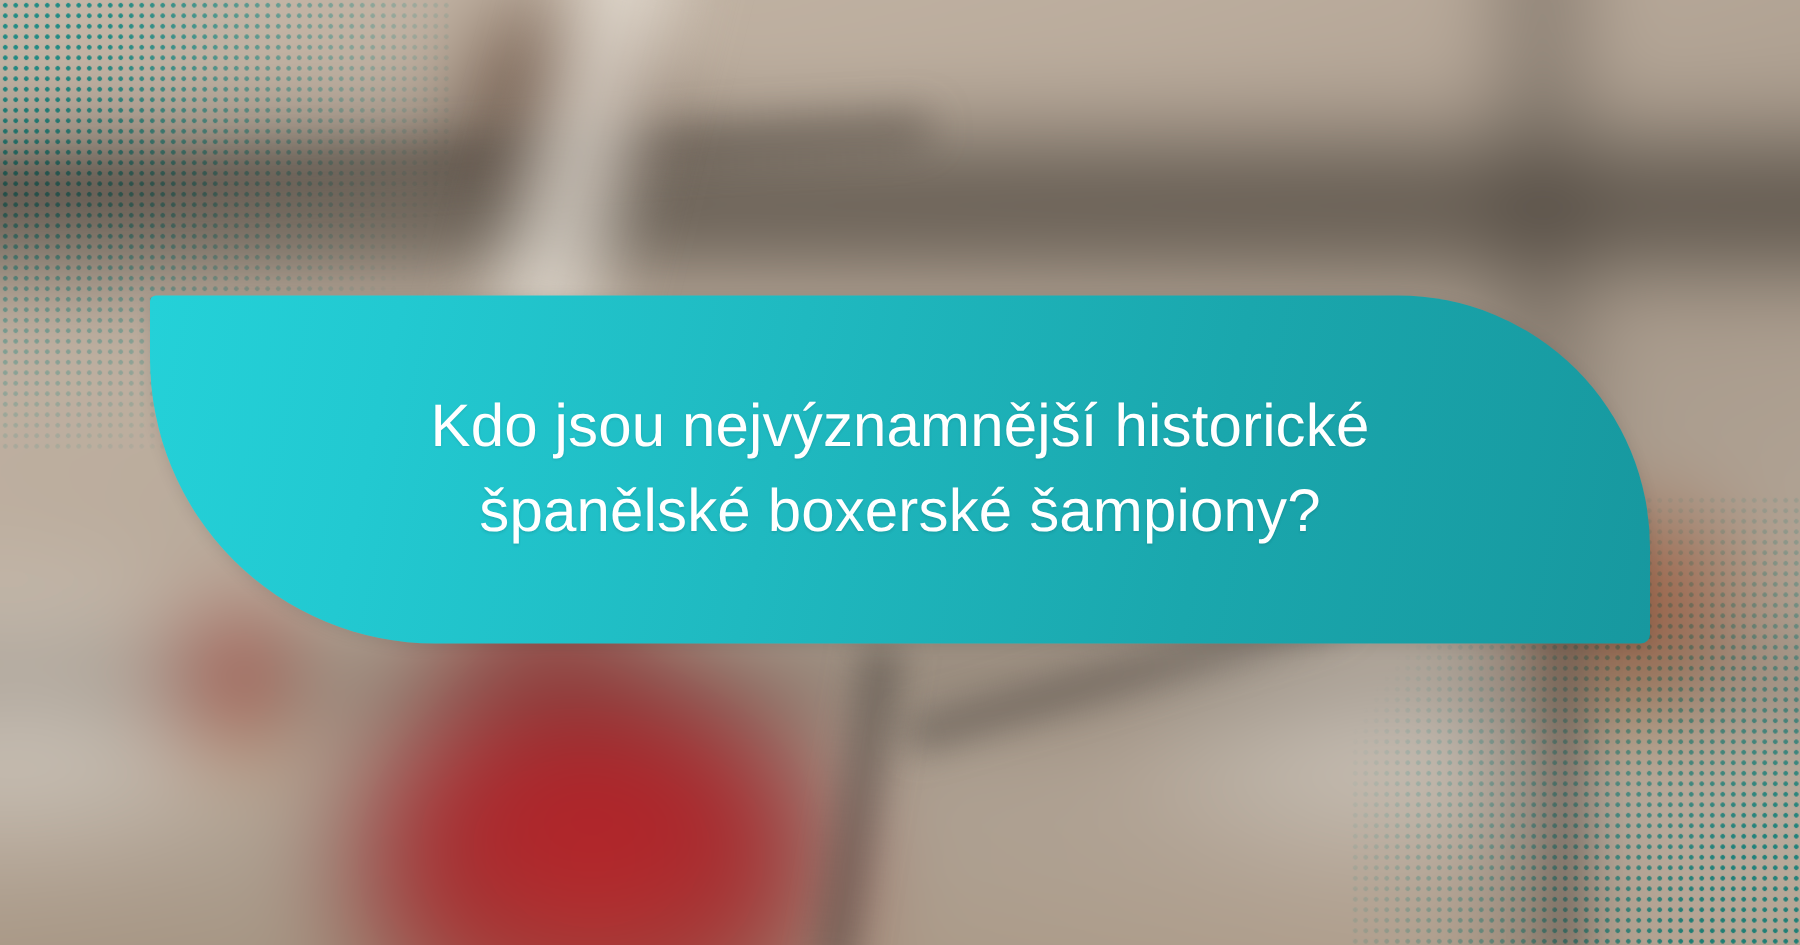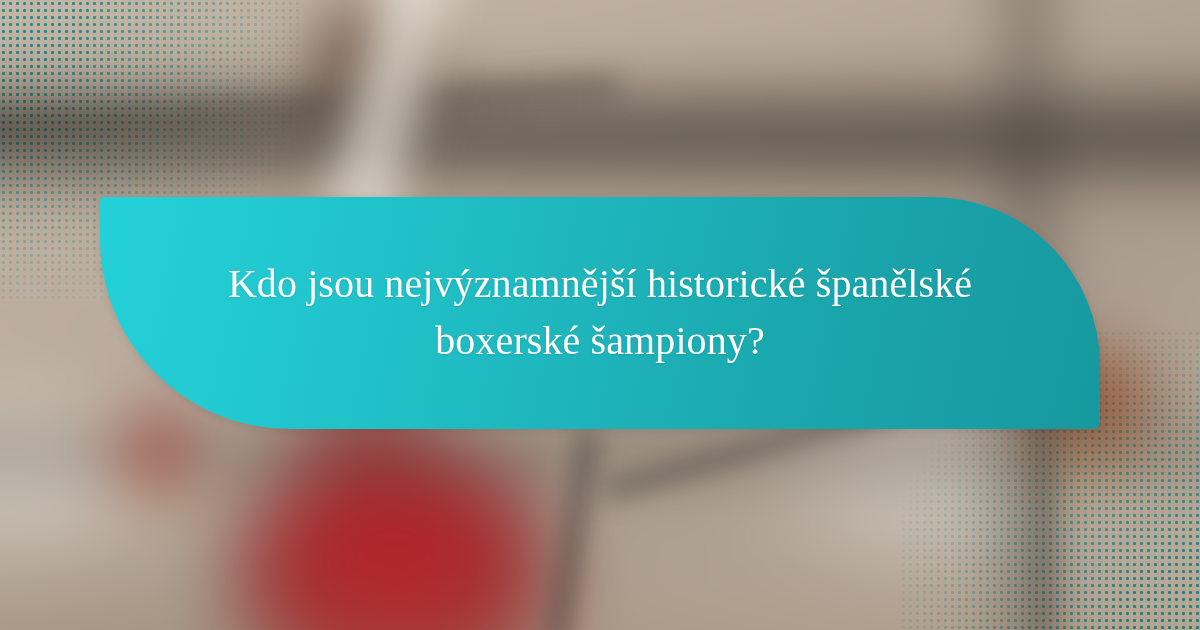--- a/index.html
+++ b/index.html
@@ -6,21 +6,21 @@
   html, body {
     margin: 0;
     padding: 0;
     background: #2b2b2b;
   }
   #stage {
     position: relative;
     width: 1200px;
     height: 630px;
     overflow: hidden;
-    font-family: Liberation Serif, serif;
+    font-family: Liberation Sans, sans-serif;
   }
 
   
   .bg-photo {
     position: absolute;
     inset: -60px;
     background-color: #b3a79b;
     background-image:
       
       linear-gradient(to bottom,

